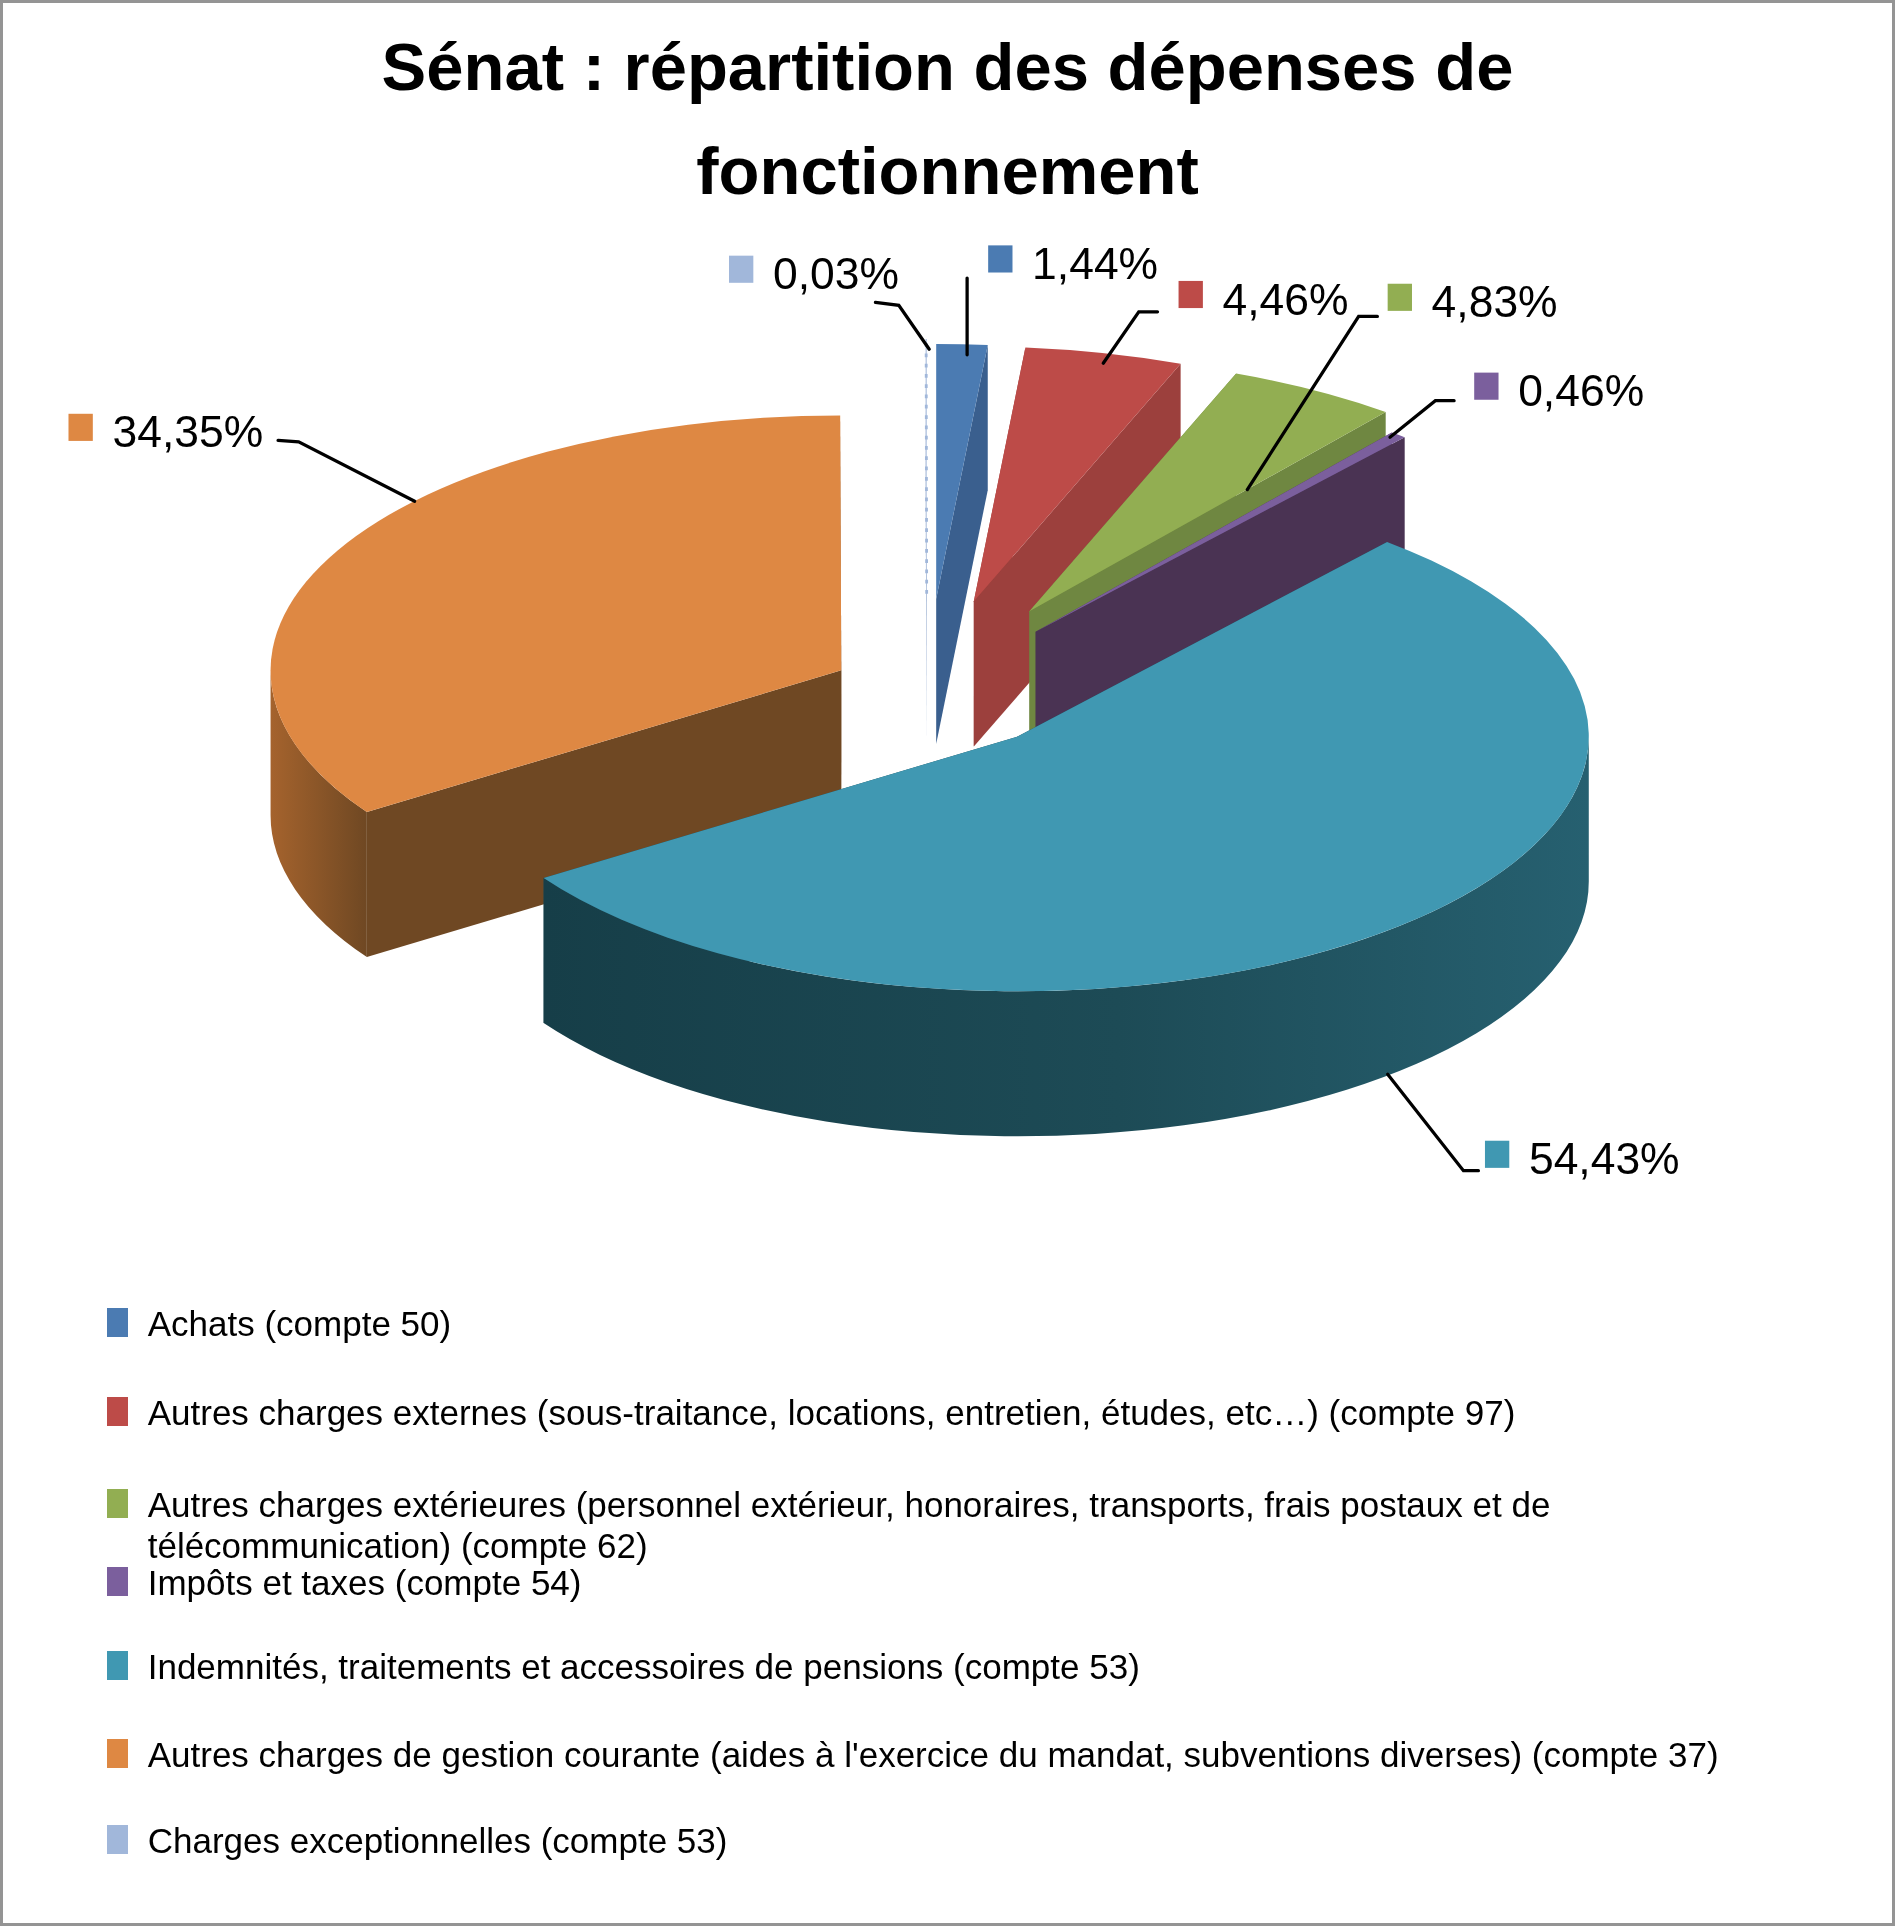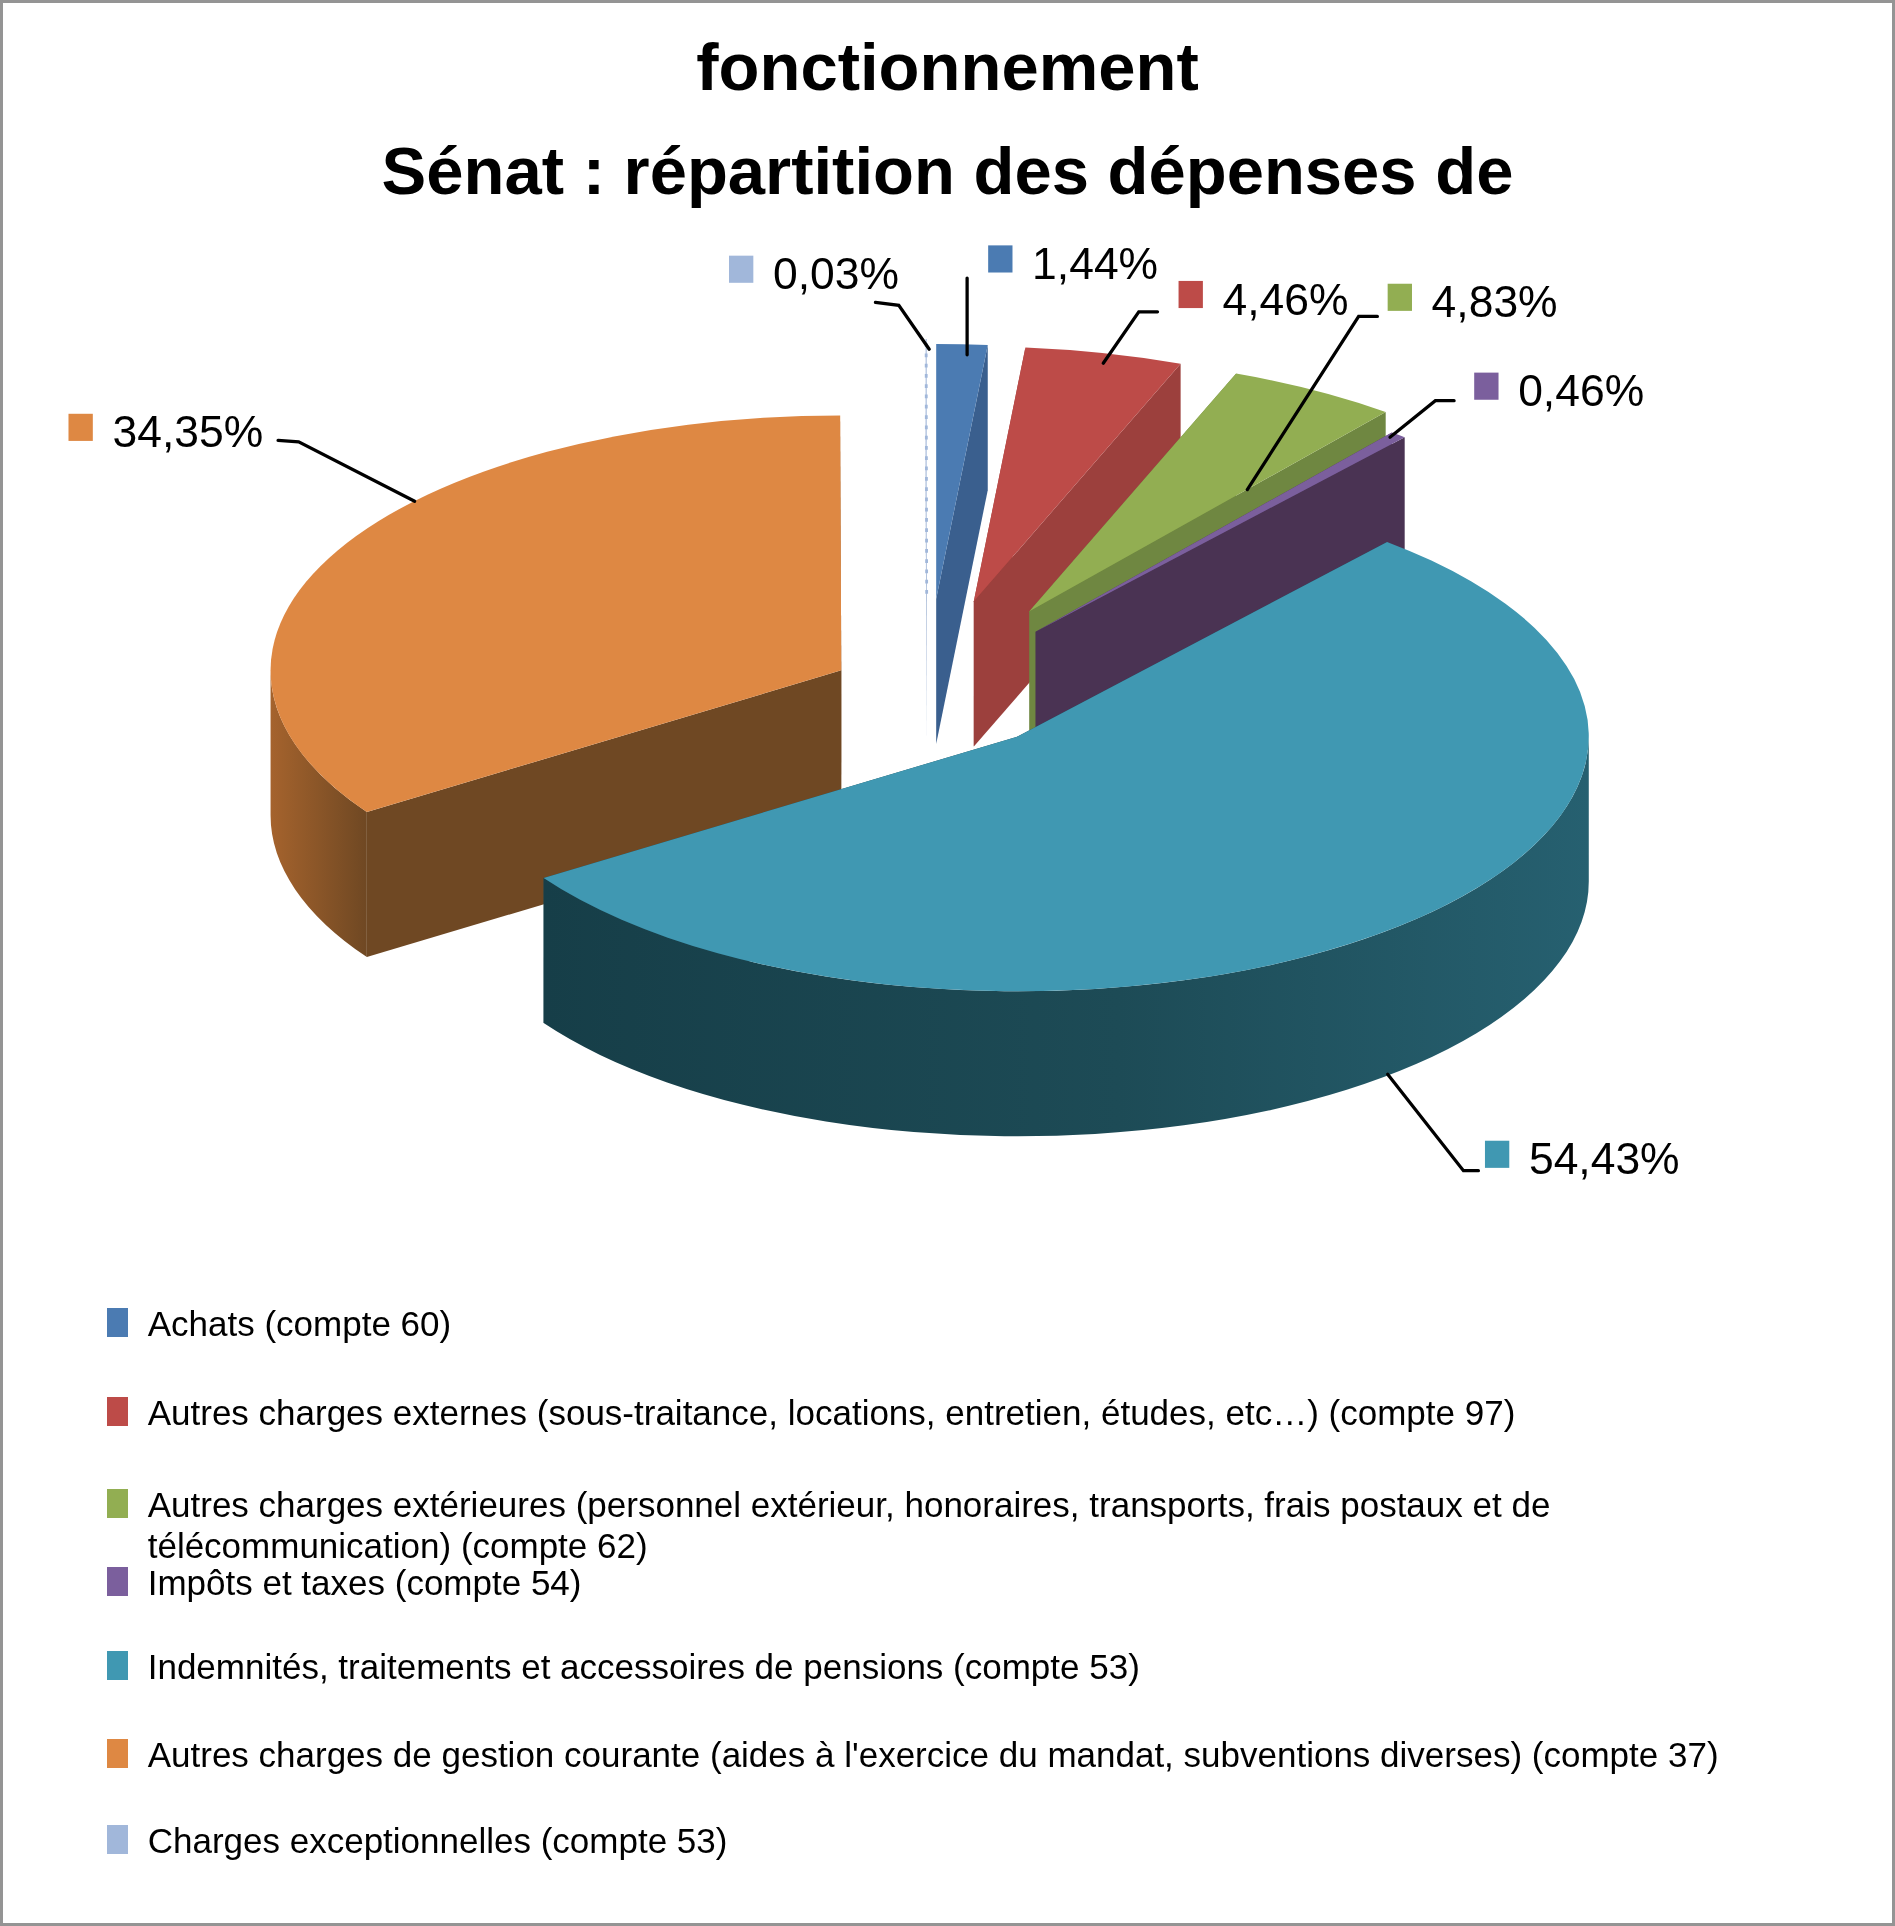--- a/index.html
+++ b/index.html
@@ -25,22 +25,22 @@
   }
   .legend-label{font-size:35px; line-height:41px; white-space:nowrap;}
   .legend-item.wrap .legend-label{white-space:normal; width:1559px;}
 </style>
 </head>
 <body>
 
 <div class="page">
 
   <div class="chart-title">
+    <span>Sénat : répartition des dépenses de</span>
     <span>fonctionnement</span>
-    <span>Sénat : répartition des dépenses de</span>
   </div>
 
   <svg id="chart-svg" viewBox="0 0 4036 4102">
     <defs>
       <linearGradient id="rimTeal" x1="0" y1="0" x2="1" y2="0">
         <stop offset="0" stop-color="#163E48"></stop>
         <stop offset="0.55" stop-color="#1D4B56"></stop>
         <stop offset="1" stop-color="#266070"></stop>
       </linearGradient>
       <linearGradient id="rimOrange" x1="0" y1="0" x2="1" y2="0">
@@ -120,21 +120,21 @@
       <text x="3239" y="862">0,46%</text>
 
       <rect x="3168" y="2432" width="52" height="58" fill="#4098B2"></rect>
       <text x="3262" y="2504">54,43%</text>
     </g>
   </svg>
 
   <div class="legend">
     <div class="legend-item" style="top:1300px">
       <span class="legend-key" style="background: rgb(75, 123, 178);"></span>
-      <span class="legend-label">Achats (compte 60)</span>
+      <span class="legend-label">Achats (compte 50)</span>
     </div>
     <div class="legend-item" style="top:1389px">
       <span class="legend-key" style="background: rgb(189, 75, 72);"></span>
       <span class="legend-label">Autres charges externes (sous-traitance, locations, entretien, études, etc…) (compte 97)</span>
     </div>
     <div class="legend-item wrap" style="top:1481px">
       <span class="legend-key" style="background: rgb(146, 174, 82);"></span>
       <span class="legend-label">Autres charges extérieures (personnel extérieur, honoraires, transports, frais postaux et de télécommunication) (compte 62)</span>
     </div>
     <div class="legend-item" style="top:1559px">

